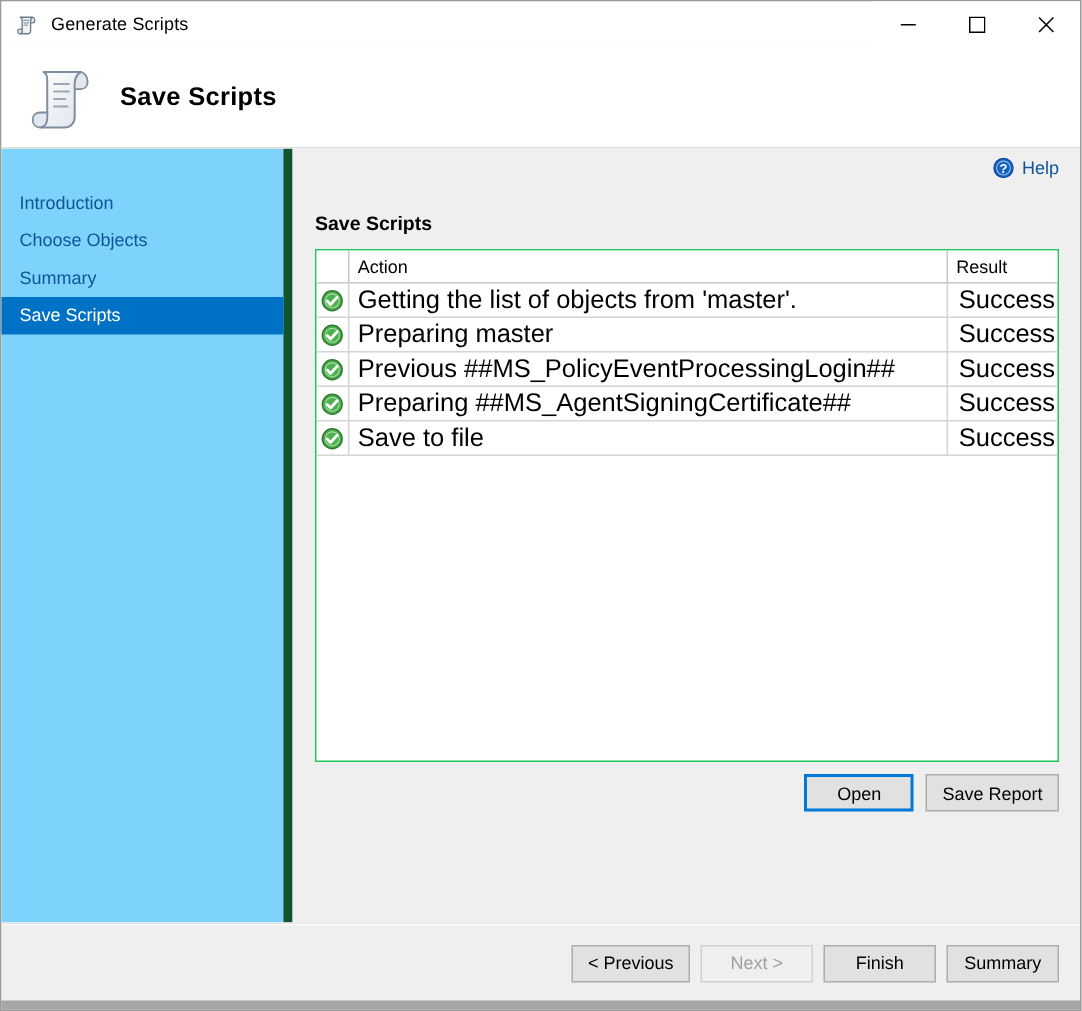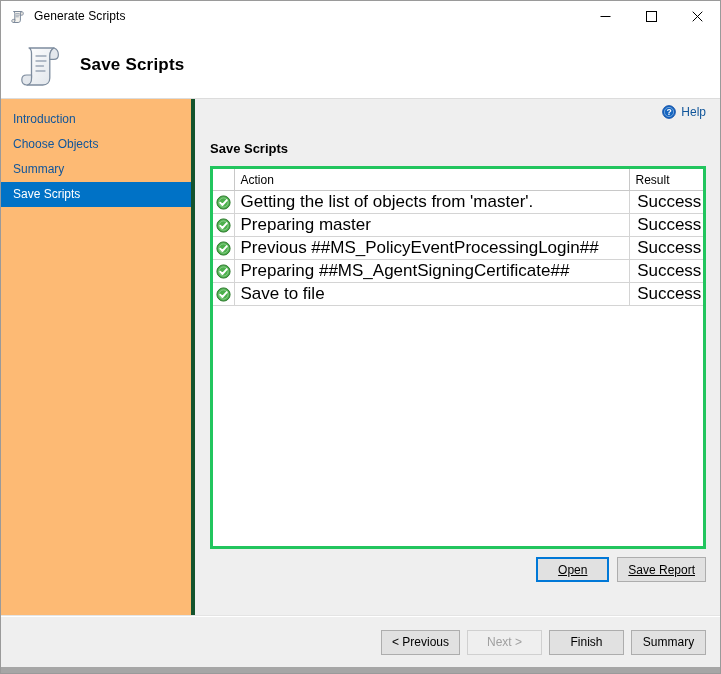--- a/index.html
+++ b/index.html
@@ -99,23 +99,23 @@
     flex: 1 1 auto;
     display: flex;
     min-height: 0;
     background: #efefef;
   }
 
   
   .sidebar {
     width: 194px;
     flex: 0 0 194px;
-    background: #fdba74;
-    border-right: 4px solid #14532d;
-    padding-top: 8px;
+    background: #7dd3fc;
+    border-right: 6px solid #14532d;
+    padding-top: 24px;
     box-sizing: border-box;
   }
   .nav-item {
     height: 25px;
     line-height: 25px;
     padding-left: 12px;
     font-size: 12px;
     color: #10559a;
     cursor: default;
     white-space: nowrap;
@@ -160,23 +160,23 @@
     font-weight: bold;
     color: #000000;
     margin: 16px 0 10px 15px;
     flex: 0 0 auto;
   }
 
   
   .grid-wrap {
     margin: 0 14px 0 15px;
     background: #ffffff;
-    border: 3px solid #22c55e;
-    flex: 0 0 auto;
-    height: 383px;
+    border: 1px solid #22c55e;
+    flex: 0 0 auto;
+    height: 342px;
     box-sizing: border-box;
     overflow: hidden;
   }
   table.grid {
     width: 100%;
     border-collapse: collapse;
     table-layout: fixed;
     font-size: 12px;
   }
   table.grid col.c-icon  { width: 21px; }
@@ -217,21 +217,20 @@
   table.grid td.cell-result { border-right: none; text-align: center; }
   .ok-icon { width: 15px; height: 15px; display: inline-block; vertical-align: middle; }
 
   
   .grid-actions {
     display: flex;
     justify-content: flex-end;
     gap: 8px;
     margin: 8px 14px 0 0;
     flex: 0 0 auto;
-    text-decoration: underline;
   }
   .btn {
     font-family: "Liberation Sans", sans-serif;
     font-size: 12px;
     color: #000000;
     background: #e1e1e1;
     border: 1px solid #adadad;
     height: 25px;
     min-width: 73px;
     padding: 0 10px;

